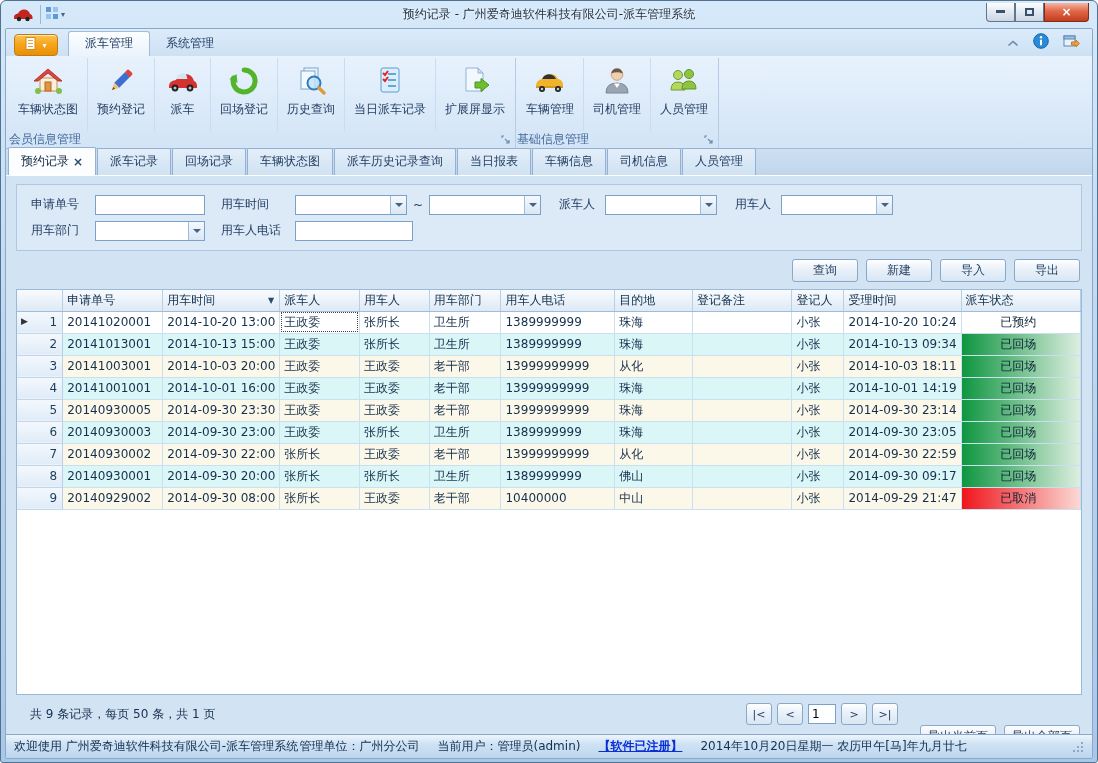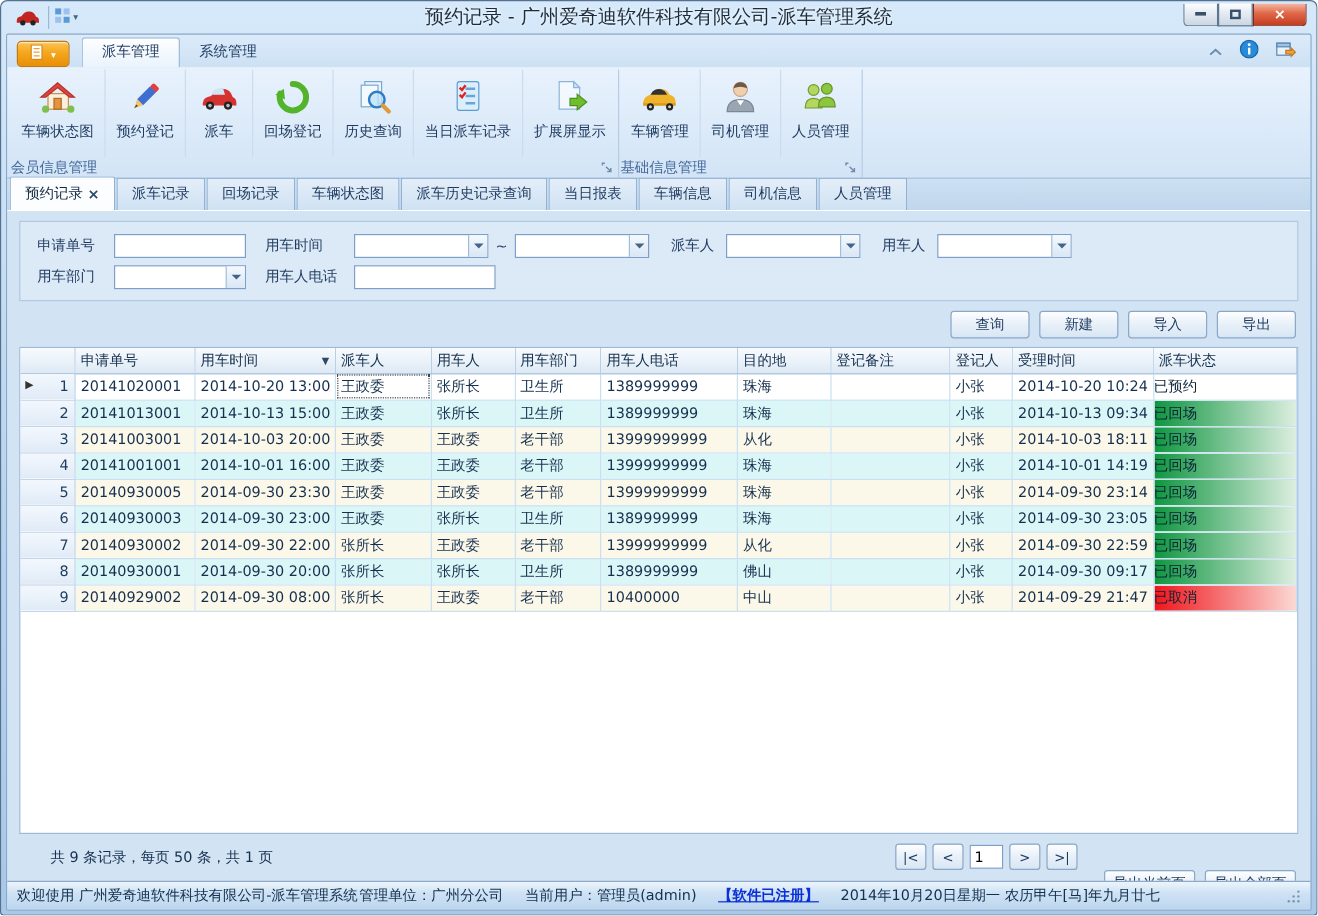--- a/index.html
+++ b/index.html
@@ -4,21 +4,21 @@
 <style>
   * { margin:0; padding:0; box-sizing:border-box; }
   html,body { width:1098px; height:763px; }
   body { font-family:"DejaVu Sans","Liberation Sans",sans-serif; font-size:12px; color:#15304e; }
 
   
   .window { width:1098px; height:763px; background:linear-gradient(#d6e9fa,#b6d2ee 60%,#a9c8e8);
     border:1px solid #51718f; border-radius:6px 6px 3px 3px; padding:0 4px 4px 4px; overflow:hidden; }
   .titlebar { height:27px; display:flex; align-items:center; position:relative; padding:0 4px; }
   .titlebar .title { position:absolute; left:0; right:0; text-align:center; color:#1d2c3c;
-    text-shadow:0 0 3px #fff; font-size:16px; pointer-events:none; }
+    text-shadow:0 0 3px #fff; font-size:12px; pointer-events:none; }
   .app-ico { display:flex; margin:0 4px; }
   .qat { display:flex; align-items:center; gap:2px; padding:1px 4px; border-left:1px solid #9db8d4; margin-left:3px; }
   .qat .caret { font-size:8px; color:#44658a; }
   .winbtns { margin-left:auto; display:flex; z-index:2; margin-top:-5px; }
   .winbtn { width:29px; height:19px; border:1px solid #5e7variable; border:1px solid #5e768e; border-top:none;
     background:linear-gradient(#fdfdfe,#e4ebf3 45%,#ccd6e2); display:flex; align-items:center; justify-content:center;
     color:#333; font-size:10px; }
   .winbtn.first { border-radius:0 0 0 4px; }
   .winbtn.close { width:45px; border-radius:0 0 4px 0;
     background:linear-gradient(#f4b7a4,#e06848 45%,#c43d20); color:#fff; font-weight:bold; font-size:12px;
@@ -92,24 +92,24 @@
   .grid td { height:21px; padding:0 4px; border-right:1px solid #c9e0f0; border-bottom:1px solid #c9e0f0;
     overflow:hidden; white-space:nowrap; }
   .grid td.rowhead { background:linear-gradient(#f3f8fd,#e0ebf7); border-right:1px solid #b9cfe4;
     border-bottom:1px solid #c3d5e8; text-align:right; padding-right:5px; position:relative; color:#1c3c5e; }
   .grid td.rowhead .rowind { position:absolute; left:4px; top:4px; font-size:9px; color:#333; }
   tr.even td:not(.rowhead) { background:#fbf7e9; }
   tr.odd td:not(.rowhead) { background:#daf6f7; }
   tr.sel td:not(.rowhead) { background:#ffffff; }
   td.focus { outline:1px dotted #444; outline-offset:-2px; }
   td.statuscell { padding:0; }
-  .statusbadge { height:21px; line-height:21px; text-align:left; padding-right:5px; color:#0b2236; }
+  .statusbadge { height:21px; line-height:21px; text-align:center; padding-right:5px; color:#0b2236; }
 
   .pagerrow { height:28px; display:flex; align-items:center; margin-top:5px; flex:none; }
-  .summary { margin-left:26px; color:#15304e; }
+  .summary { margin-left:14px; color:#15304e; }
   .pager { margin-left:auto; display:flex; align-items:center; gap:5px; }
   .pbtn { width:26px; height:22px; font-size:11px; min-width:26px; }
   .pageinput { width:28px; height:20px; border:1px solid #7da0c8; text-align:left; padding:0 3px; font:inherit; background:#fff; }
   .exportgrp { display:flex; gap:8px; margin-left:22px; margin-right:2px; }
   .exbtn { min-width:76px;margin-top:44px; }
 
   
   .statusbar { height:24px; background:linear-gradient(#ecf5fd,#cfe2f4 40%,#bcd6ee); border-top:1px solid #8fa8c8;
     display:flex; align-items:center; padding:0 8px; flex:none; color:#12304f; }
   .sb-right { margin-left:auto; display:flex; align-items:center; gap:18px; margin-right:104px; }

